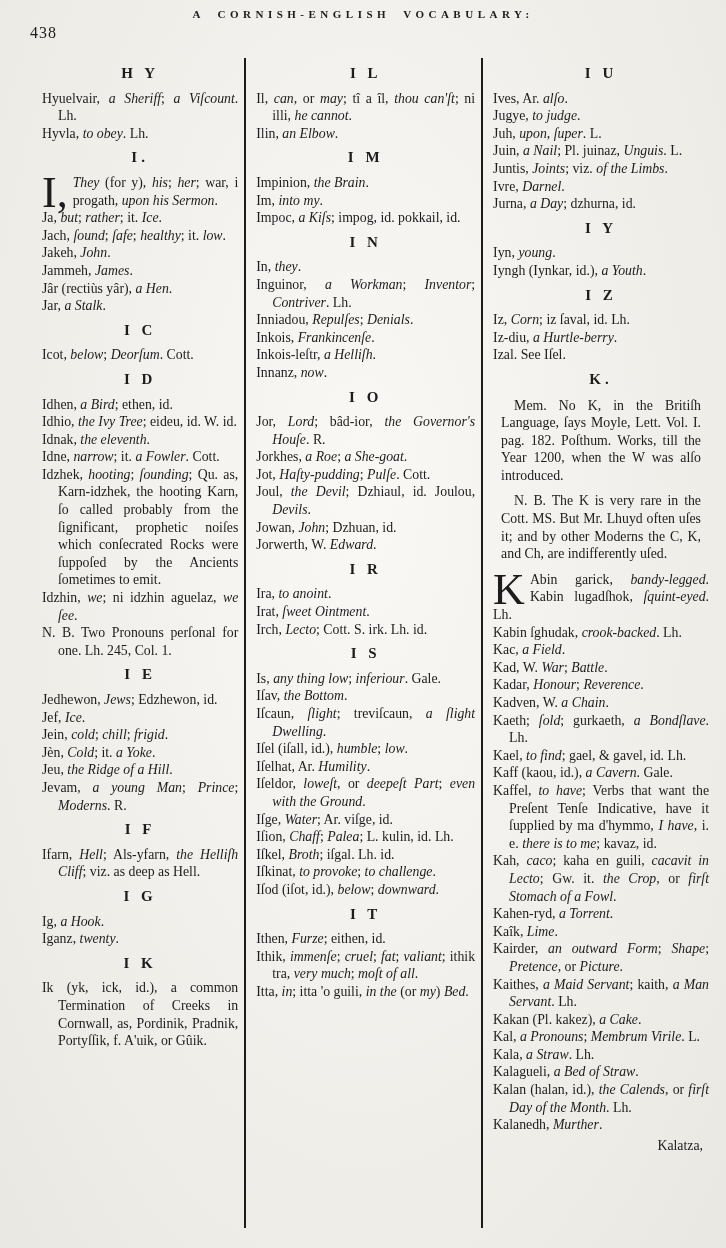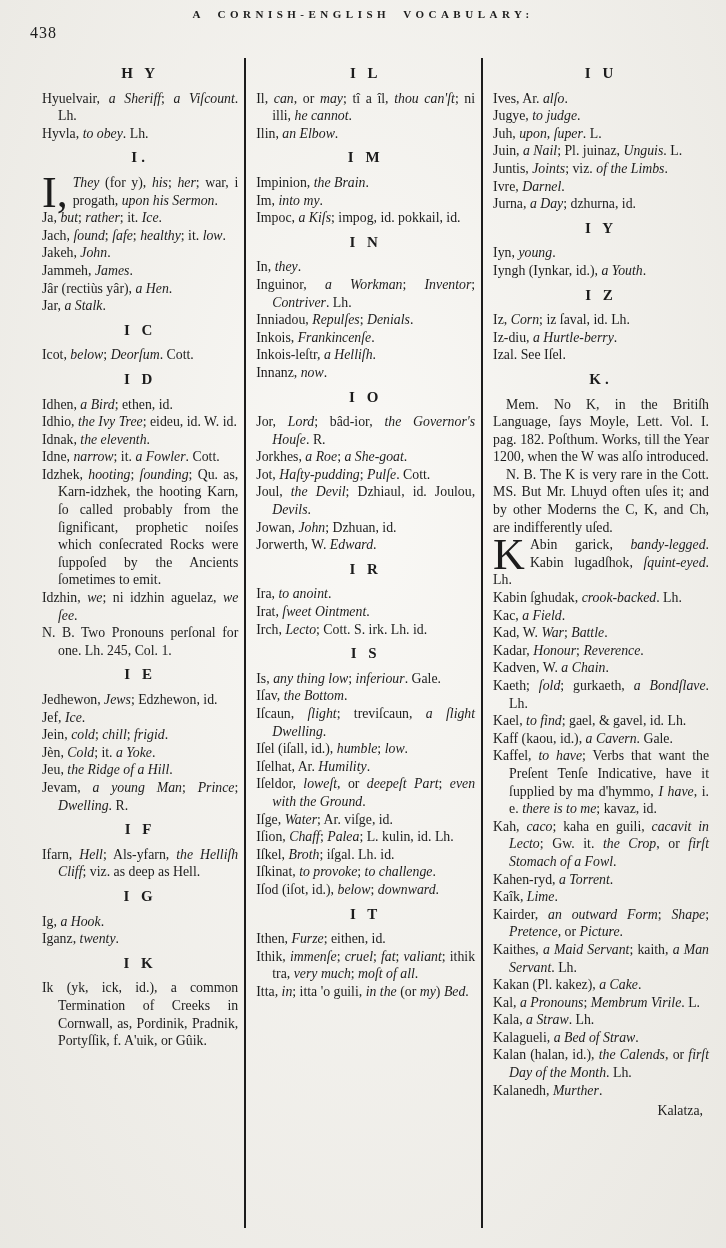--- a/index.html
+++ b/index.html
@@ -16,21 +16,21 @@
   .page-number{position:absolute;left:30px;top:24px;font-size:16px;letter-spacing:1px;}
   .page-title{text-align:center;font-size:11px;font-weight:bold;letter-spacing:4.5px;word-spacing:6px;}
   .columns{position:absolute;top:58px;left:0;width:714px;bottom:20px;display:flex;}
   .col{box-sizing:border-box;overflow:hidden;}
   .col-1{width:248px;padding:0 6px 0 42px;}
   .col-2{width:241px;padding:0 6px 0 10px;border-left:2px solid var(--ink);}
   .col-3{width:237px;padding:0 5px 0 10px;border-left:2px solid var(--ink);}
   .sec-head{text-align:center;font-weight:bold;font-size:15px;letter-spacing:4px;margin:7px 0 7px;}
   p.entry{margin:0;text-indent:-16px;padding-left:16px;text-align:justify;}
   p.entry.has-drop{text-indent:0;padding-left:0;}
-  p.para{margin:0;text-indent:13px;text-align:justify;}
+  p.para{margin:8px;text-indent:13px;text-align:justify;}
   .dropcap{float:left;font-size:44px;line-height:32px;padding:3px 5px 0 0;}
   .catchword{margin:3px 6px 0 0;text-align:right;}
   i{font-style:italic;}
 </style>
 </head>
 <body>
 
 <div class="page-header">
   <span class="page-number">438</span>
   <div class="page-title">A CORNISH-ENGLISH VOCABULARY:</div>
@@ -58,21 +58,21 @@
       <p class="entry">Idne, <i>narrow</i>; it. <i>a Fowler</i>. Cott.</p>
       <p class="entry">Idzhek, <i>hooting</i>; <i>ſounding</i>; Qu. as, Karn-idzhek, the hooting Karn, ſo called probably from the ſignificant, prophetic noiſes which conſecrated Rocks were ſuppoſed by the Ancients ſometimes to emit.</p>
       <p class="entry">Idzhin, <i>we</i>; ni idzhin aguelaz, <i>we ſee</i>.</p>
       <p class="entry">N. B. Two Pronouns perſonal for one. Lh. 245, Col. 1.</p>
       <div class="sec-head">I E</div>
       <p class="entry">Jedhewon, <i>Jews</i>; Edzhewon, id.</p>
       <p class="entry">Jef, <i>Ice</i>.</p>
       <p class="entry">Jein, <i>cold</i>; <i>chill</i>; <i>frigid</i>.</p>
       <p class="entry">Jèn, <i>Cold</i>; it. <i>a Yoke</i>.</p>
       <p class="entry">Jeu, <i>the Ridge of a Hill</i>.</p>
-      <p class="entry">Jevam, <i>a young Man</i>; <i>Prince</i>; <i>Dwelling</i>. R.</p>
+      <p class="entry">Jevam, <i>a young Man</i>; <i>Prince</i>; <i>Moderns</i>. R.</p>
       <div class="sec-head">I F</div>
       <p class="entry">Ifarn, <i>Hell</i>; Als-yfarn, <i>the Helliſh Cliff</i>; viz. as deep as Hell.</p>
       <div class="sec-head">I G</div>
       <p class="entry">Ig, <i>a Hook</i>.</p>
       <p class="entry">Iganz, <i>twenty</i>.</p>
       <div class="sec-head">I K</div>
       <p class="entry">Ik (yk, ick, id.), a common Termination of Creeks in Cornwall, as, Pordinik, Pradnik, Portyſſik, f. A'uik, or Gûik.</p>
     </div>
   <div class="col col-2">
       <div class="sec-head">I L</div>

